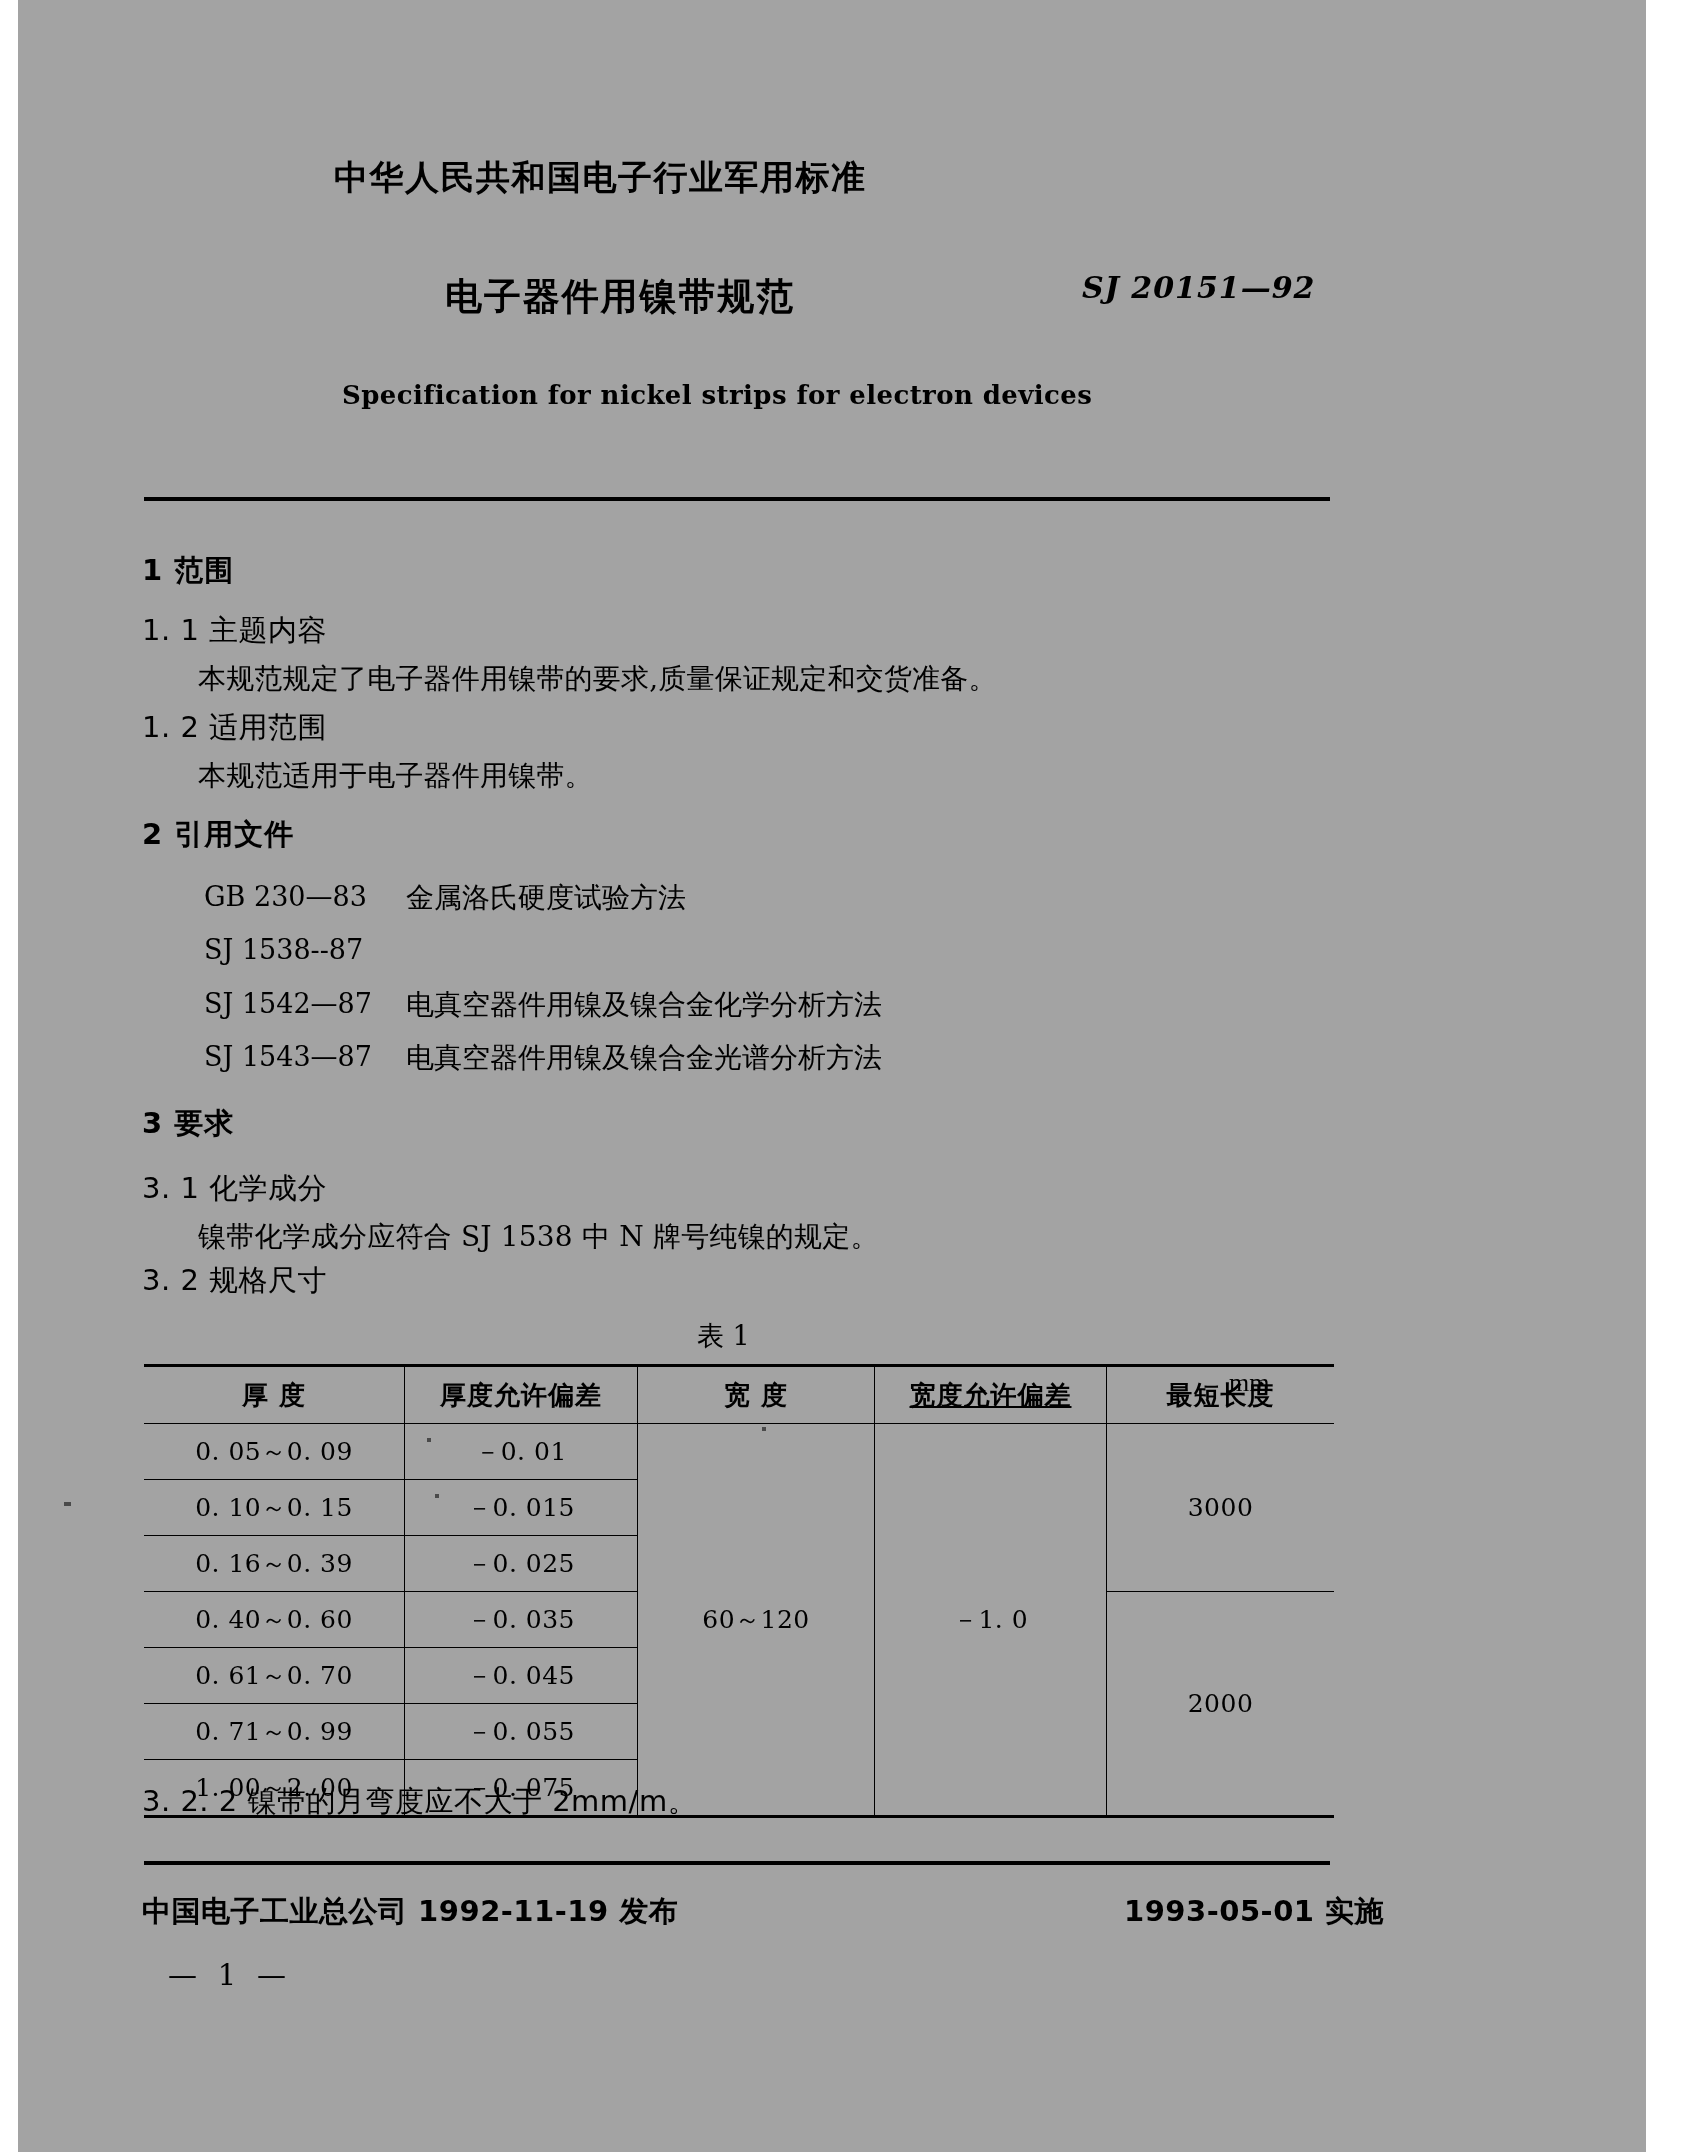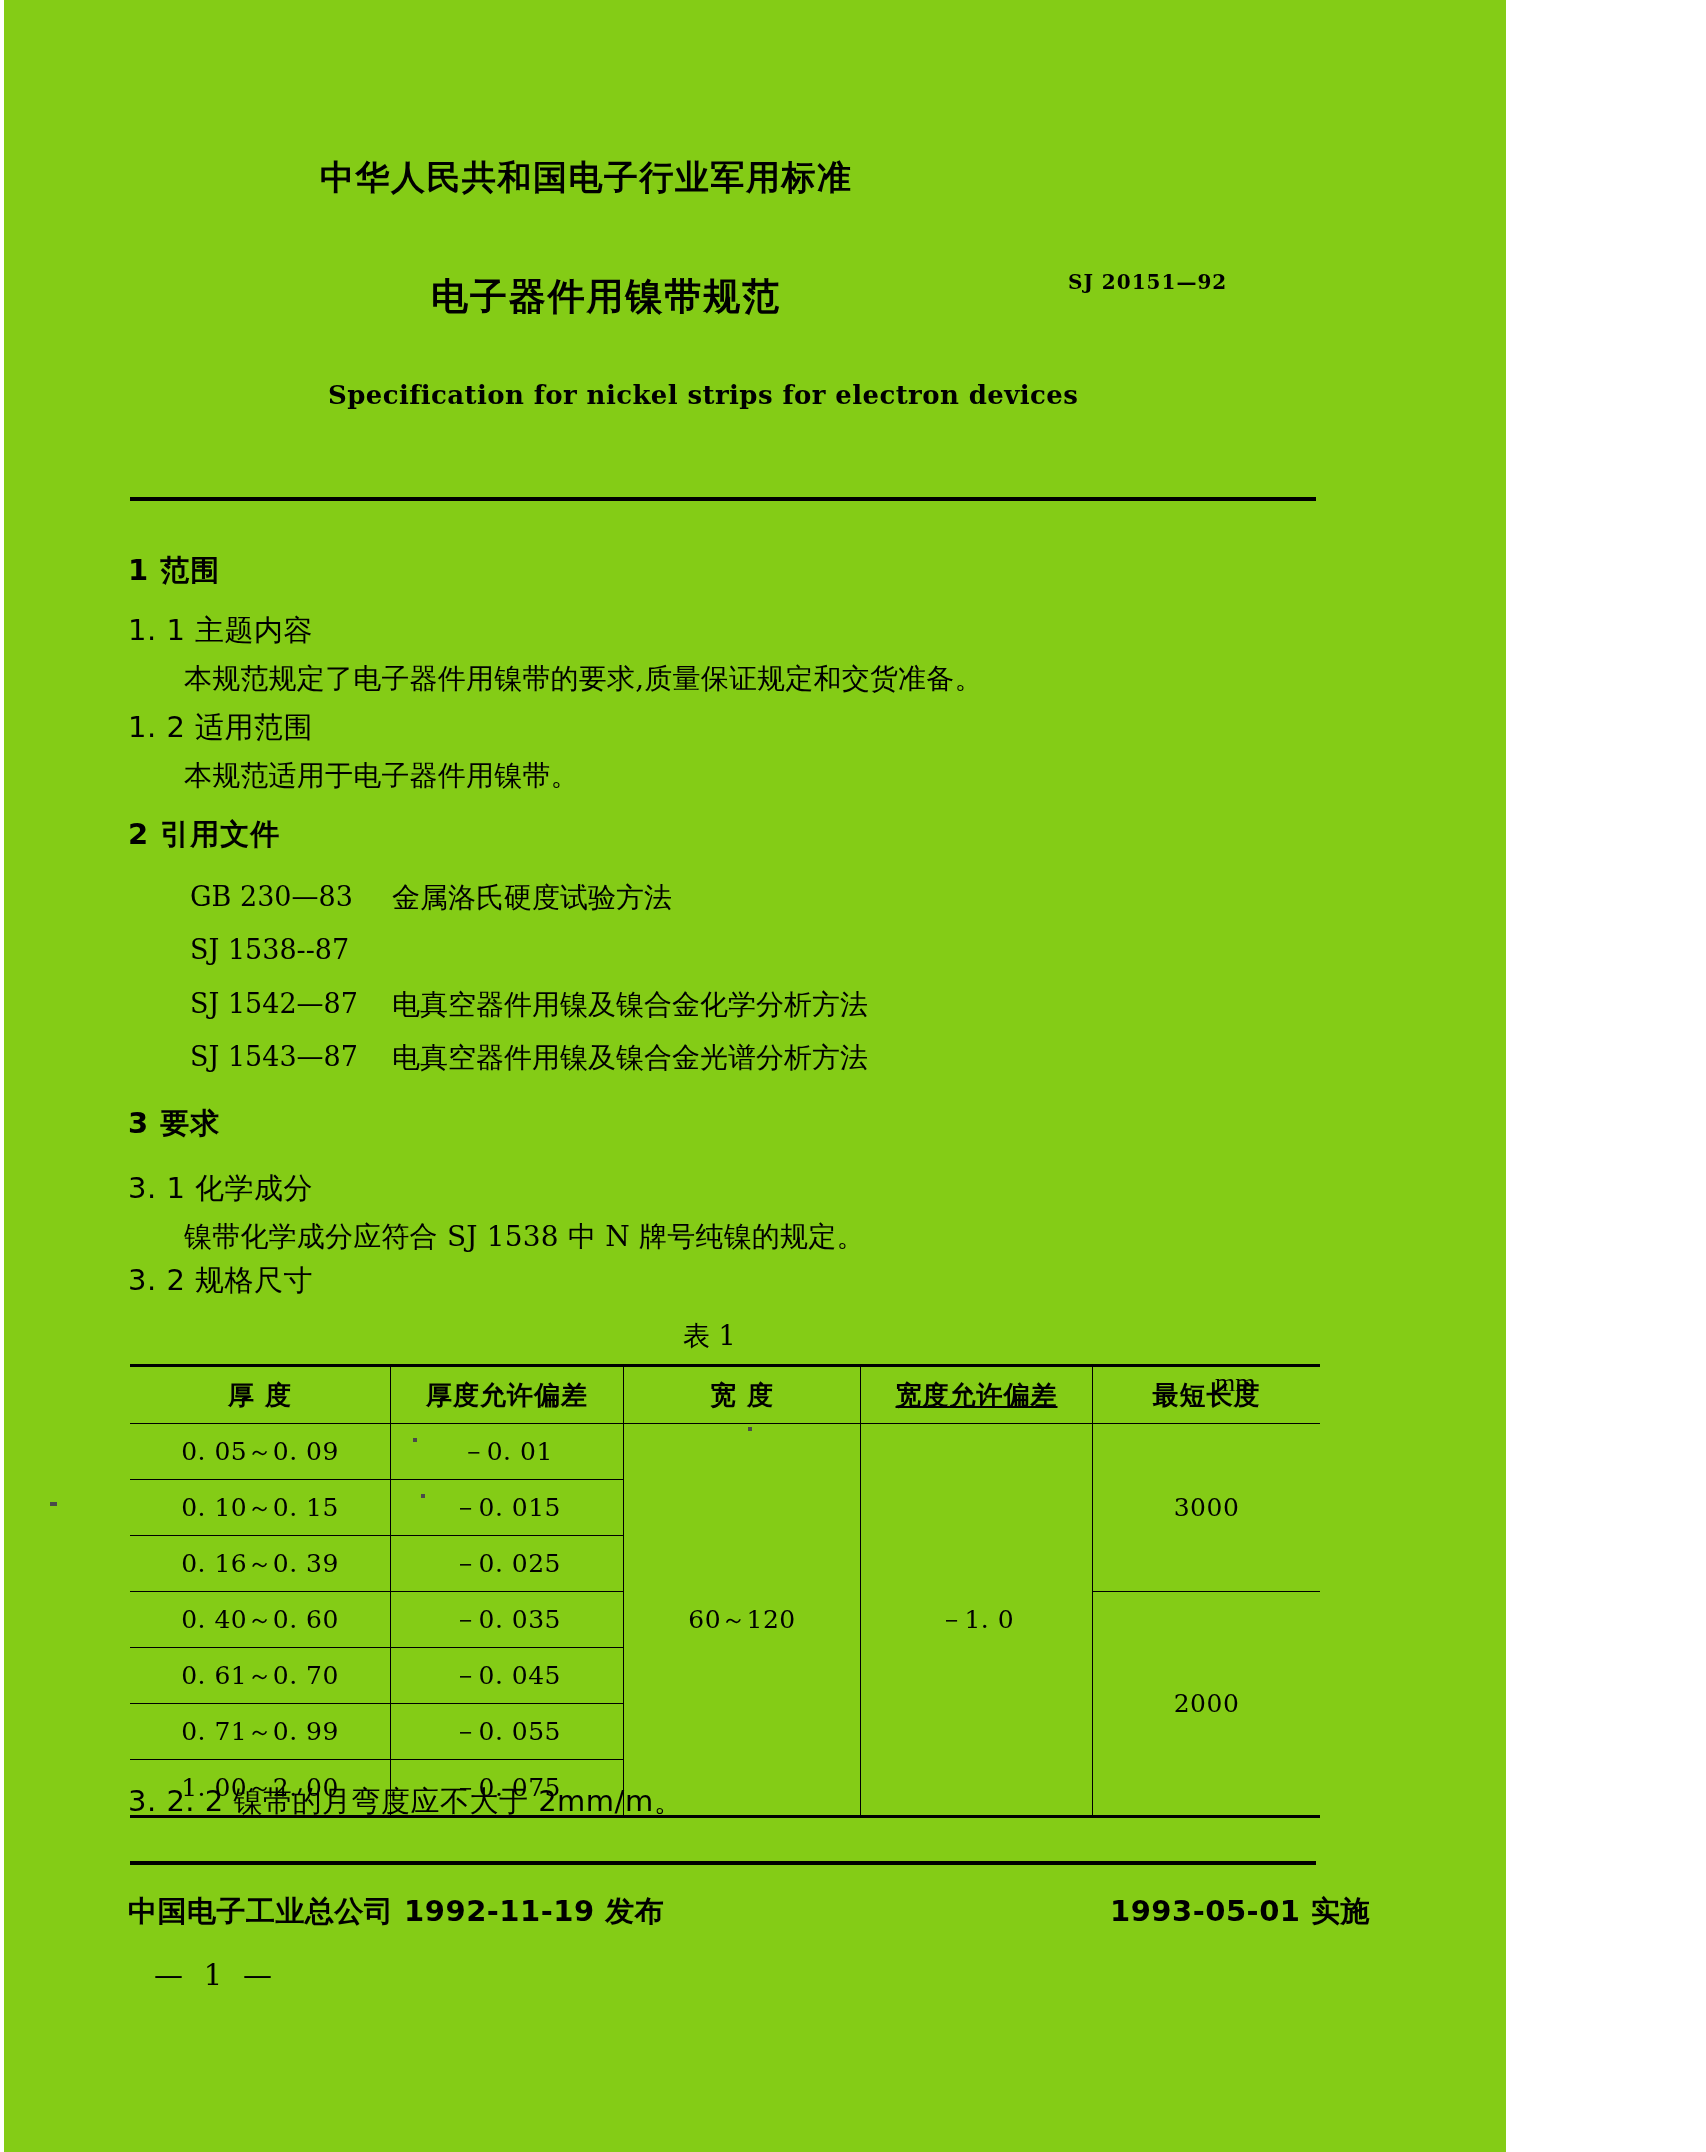--- a/index.html
+++ b/index.html
@@ -11,24 +11,24 @@
     width: 1707px;
     height: 2152px;
     position: relative;
     font-family: "DejaVu Sans", "Liberation Sans", sans-serif;
     color: #000000;
     overflow: hidden;
   }
 
   .page {
     position: absolute;
-    left: 4px; top: 0;
-    width: 1502px;
+    left: 18px; top: 0;
+    width: 1628px;
     height: 2152px;
-    background: #84cc16;
+    background: #a3a3a3;
   }
 
   
   .std-category {
     position: absolute;
     left: 316px;
     top: 155px;
     font-family: "DejaVu Sans", "Liberation Sans", sans-serif;
     font-weight: bold;
     font-size: 34px;
@@ -44,23 +44,24 @@
     font-size: 37px;
     letter-spacing: 1.9px;
     white-space: nowrap;
   }
   .std-number {
     position: absolute;
     left: 1064px;
     top: 270px;
     font-family: "DejaVu Serif", "Liberation Serif", serif;
     font-weight: bold;
-    font-size: 20px;
+    font-size: 30px;
     letter-spacing: 1px;
     white-space: nowrap;
+    font-style: italic;
   }
   .std-title-en {
     position: absolute;
     left: 324px;
     top: 380px;
     font-family: "DejaVu Serif", "Liberation Serif", serif;
     font-weight: bold;
     font-size: 26px;
     letter-spacing: 0.4px;
     white-space: nowrap;

